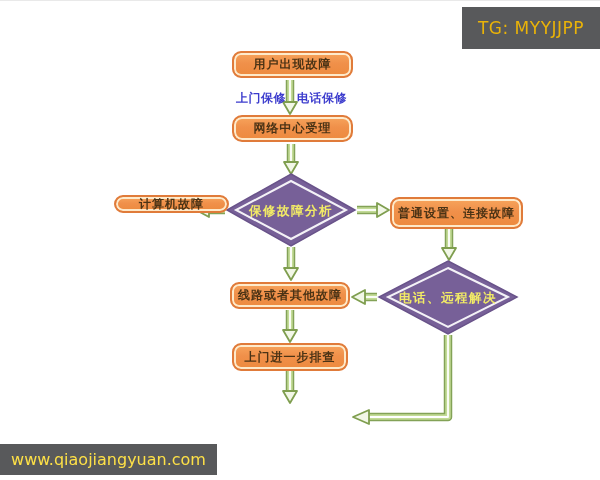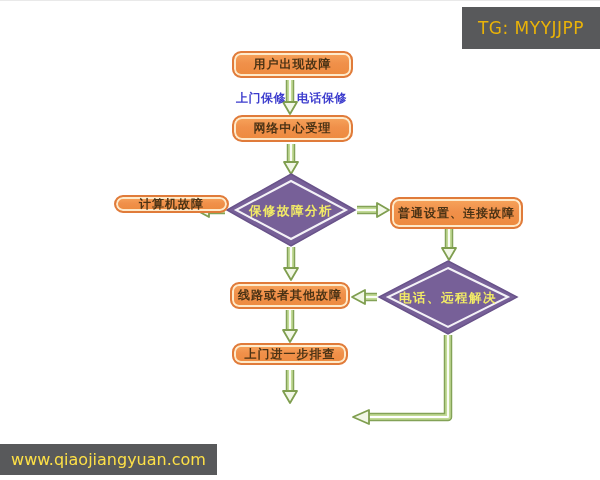--- a/index.html
+++ b/index.html
@@ -136,19 +136,19 @@
   <div class="node" style="left:232px;top:50px;width:121px;height:27px;">用户出现故障</div>
 
   <div class="node" style="left:232px;top:114px;width:121px;height:27px;border-radius:10px;">网络中心受理</div>
 
   <div class="node" style="left:78px;top:194px;width:115px;height:18px;margin-left:36px;">计算机故障</div>
 
   <div class="node" style="left:390px;top:196px;width:133px;height:32px;">普通设置、连接故障</div>
 
   <div class="node" style="left:230px;top:281px;width:120px;height:27px;">线路或者其他故障</div>
 
-  <div class="node" style="left:232px;top:342px;width:116px;height:22px;">上门进一步排查</div>
+  <div class="node" style="left:232px;top:342px;width:116px;height:28px;">上门进一步排查</div>
 
 
   <div class="tg-badge">TG: MYYJJPP</div>
   <div class="site-bar">www.qiaojiangyuan.com</div>
 
 </div>
 
 </body></html>

